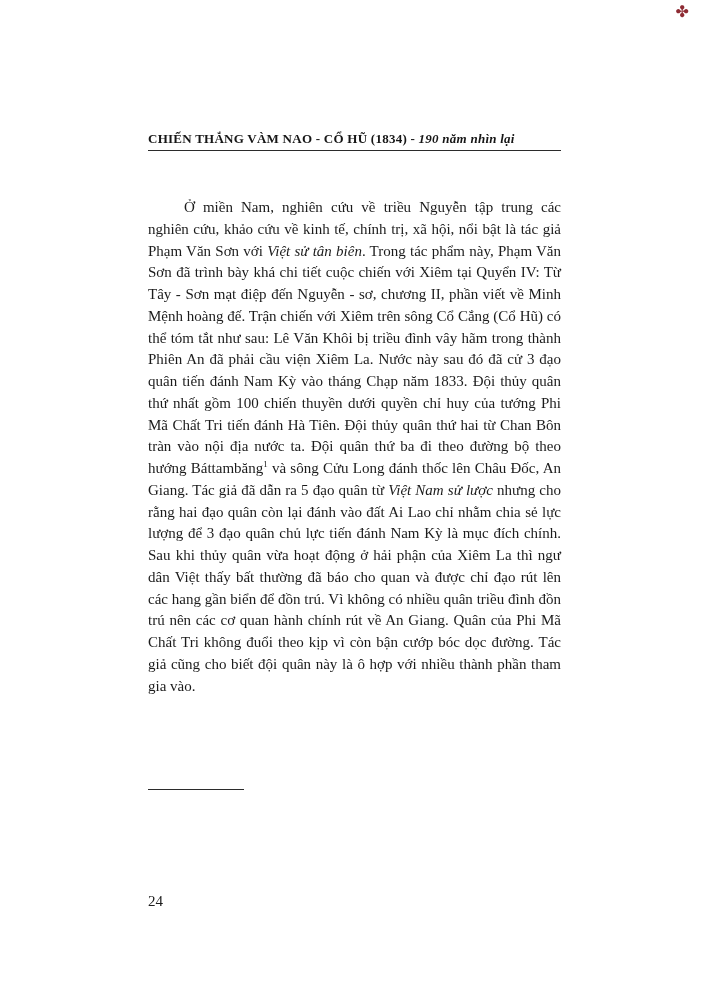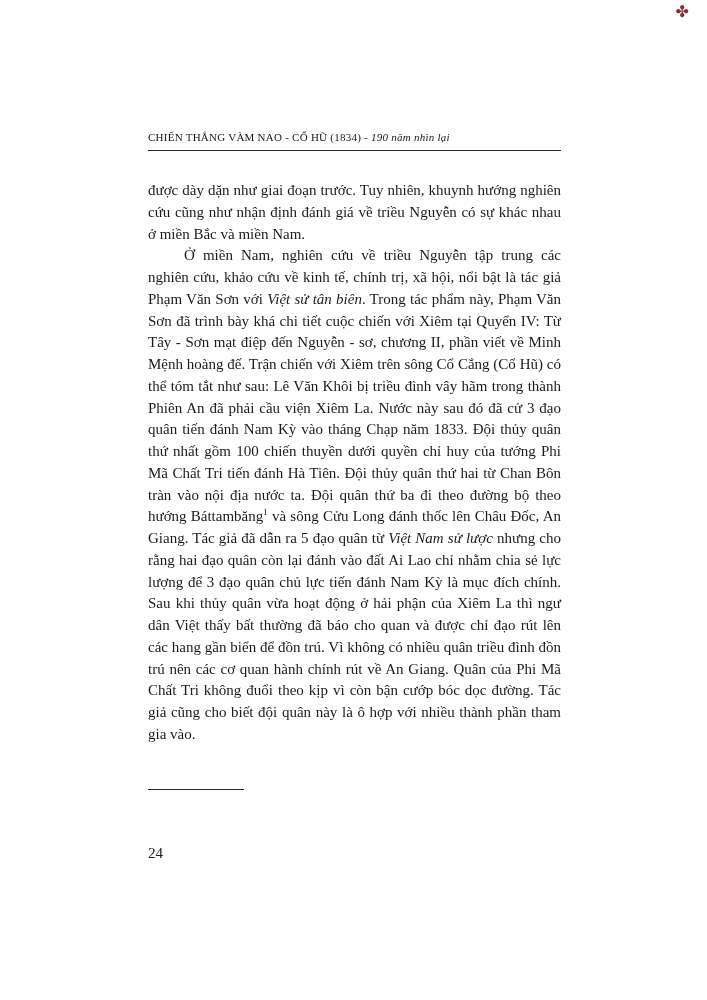--- a/index.html
+++ b/index.html
@@ -19,22 +19,22 @@
     position: absolute;
     top: 4px; right: 18px;
     font-size: 16px;
     line-height: 1;
     color: #8e2b33;
   }
   .running-head {
     position: absolute;
     left: 148px; top: 131px;
     width: 413px;
-    font-size: 11px;
-    font-weight: 400;
+    font-size: 13px;
+    font-weight: 700;
     letter-spacing: 0.25px;
     color: #161616;
     white-space: nowrap;
   }
   .running-head .subtitle { font-style: italic; }
   .head-rule {
     position: absolute;
     left: 148px; top: 150px;
     width: 413px;
     border-top: 1.5px solid #2b2b2b;
@@ -42,21 +42,21 @@
   .body-text {
     position: absolute;
     left: 148px; top: 180px;
     width: 413px;
     font-size: 15px;
     line-height: 21.75px;
     text-align: justify;
     color: #1b1b1b;
   }
   .para { text-indent: 0; }
-  .para.indent { text-indent: 36px; }
+  .para.indent { text-indent: 36px; margin-top: 17px; }
   .para em { font-style: italic; }
   .para sup {
     font-size: 9px;
     vertical-align: super;
     line-height: 0;
   }
   .footnote-rule {
     position: absolute;
     left: 148px; top: 789px;
     width: 96px;
@@ -66,40 +66,39 @@
     position: absolute;
     left: 148px; top: 795px;
     width: 413px;
     font-size: 12.5px;
     line-height: 17px;
     text-indent: 22px;
     color: #1b1b1b;
   }
   .page-number {
     position: absolute;
-    left: 148px; top: 845px;
+    left: 148px; top: 893px;
     font-size: 15px;
     color: #1b1b1b;
   }
 </style>
 </head>
 <body>
 
 <div class="page">
 
   <span class="corner-glyph" style="color: rgb(142, 43, 51);">✤</span>
 
   <header class="running-head">
     <span>CHIẾN THẮNG VÀM NAO - CỔ HŨ (1834) - </span><span class="subtitle">190 năm nhìn lại</span>
   </header>
 
   <div class="head-rule"></div>
 
   <main class="body-text" id="body-text">
-      <p class="para"><span>được dày dặn như giai đoạn trước. Tuy nhiên, khuynh hướng nghiên cứu cũng như nhận định đánh giá về triều Nguyễn có sự khác nhau ở miền Bắc và miền Nam.</span></p>
       <p class="para indent"><span>Ở miền Nam, nghiên cứu về triều Nguyễn tập trung các nghiên cứu, khảo cứu về kinh tế, chính trị, xã hội, nổi bật là tác giả Phạm Văn Sơn với </span><em>Việt sử tân biên</em><span>. Trong tác phẩm này, Phạm Văn Sơn đã trình bày khá chi tiết cuộc chiến với Xiêm tại Quyển IV: Từ Tây - Sơn mạt điệp đến Nguyễn - sơ, chương II, phần viết về Minh Mệnh hoàng đế. Trận chiến với Xiêm trên sông Cổ Cắng (Cổ Hũ) có thể tóm tắt như sau: Lê Văn Khôi bị triều đình vây hãm trong thành Phiên An đã phải cầu viện Xiêm La. Nước này sau đó đã cử 3 đạo quân tiến đánh Nam Kỳ vào tháng Chạp năm 1833. Đội thủy quân thứ nhất gồm 100 chiến thuyền dưới quyền chỉ huy của tướng Phi Mã Chất Tri tiến đánh Hà Tiên. Đội thủy quân thứ hai từ Chan Bôn tràn vào nội địa nước ta. Đội quân thứ ba đi theo đường bộ theo hướng Báttambăng</span><sup>1</sup><span> và sông Cửu Long đánh thốc lên Châu Đốc, An Giang. Tác giả đã dẫn ra 5 đạo quân từ </span><em>Việt Nam sử lược</em><span> nhưng cho rằng hai đạo quân còn lại đánh vào đất Ai Lao chỉ nhằm chia sẻ lực lượng để 3 đạo quân chủ lực tiến đánh Nam Kỳ là mục đích chính. Sau khi thủy quân vừa hoạt động ở hải phận của Xiêm La thì ngư dân Việt thấy bất thường đã báo cho quan và được chỉ đạo rút lên các hang gần biển để đồn trú. Vì không có nhiều quân triều đình đồn trú nên các cơ quan hành chính rút về An Giang. Quân của Phi Mã Chất Tri không đuổi theo kịp vì còn bận cướp bóc dọc đường. Tác giả cũng cho biết đội quân này là ô hợp với nhiều thành phần tham gia vào.</span></p>
     </main>
 
   <div class="footnote-rule"></div>
 
 
   <div class="page-number">24</div>
 
 </div>
 

